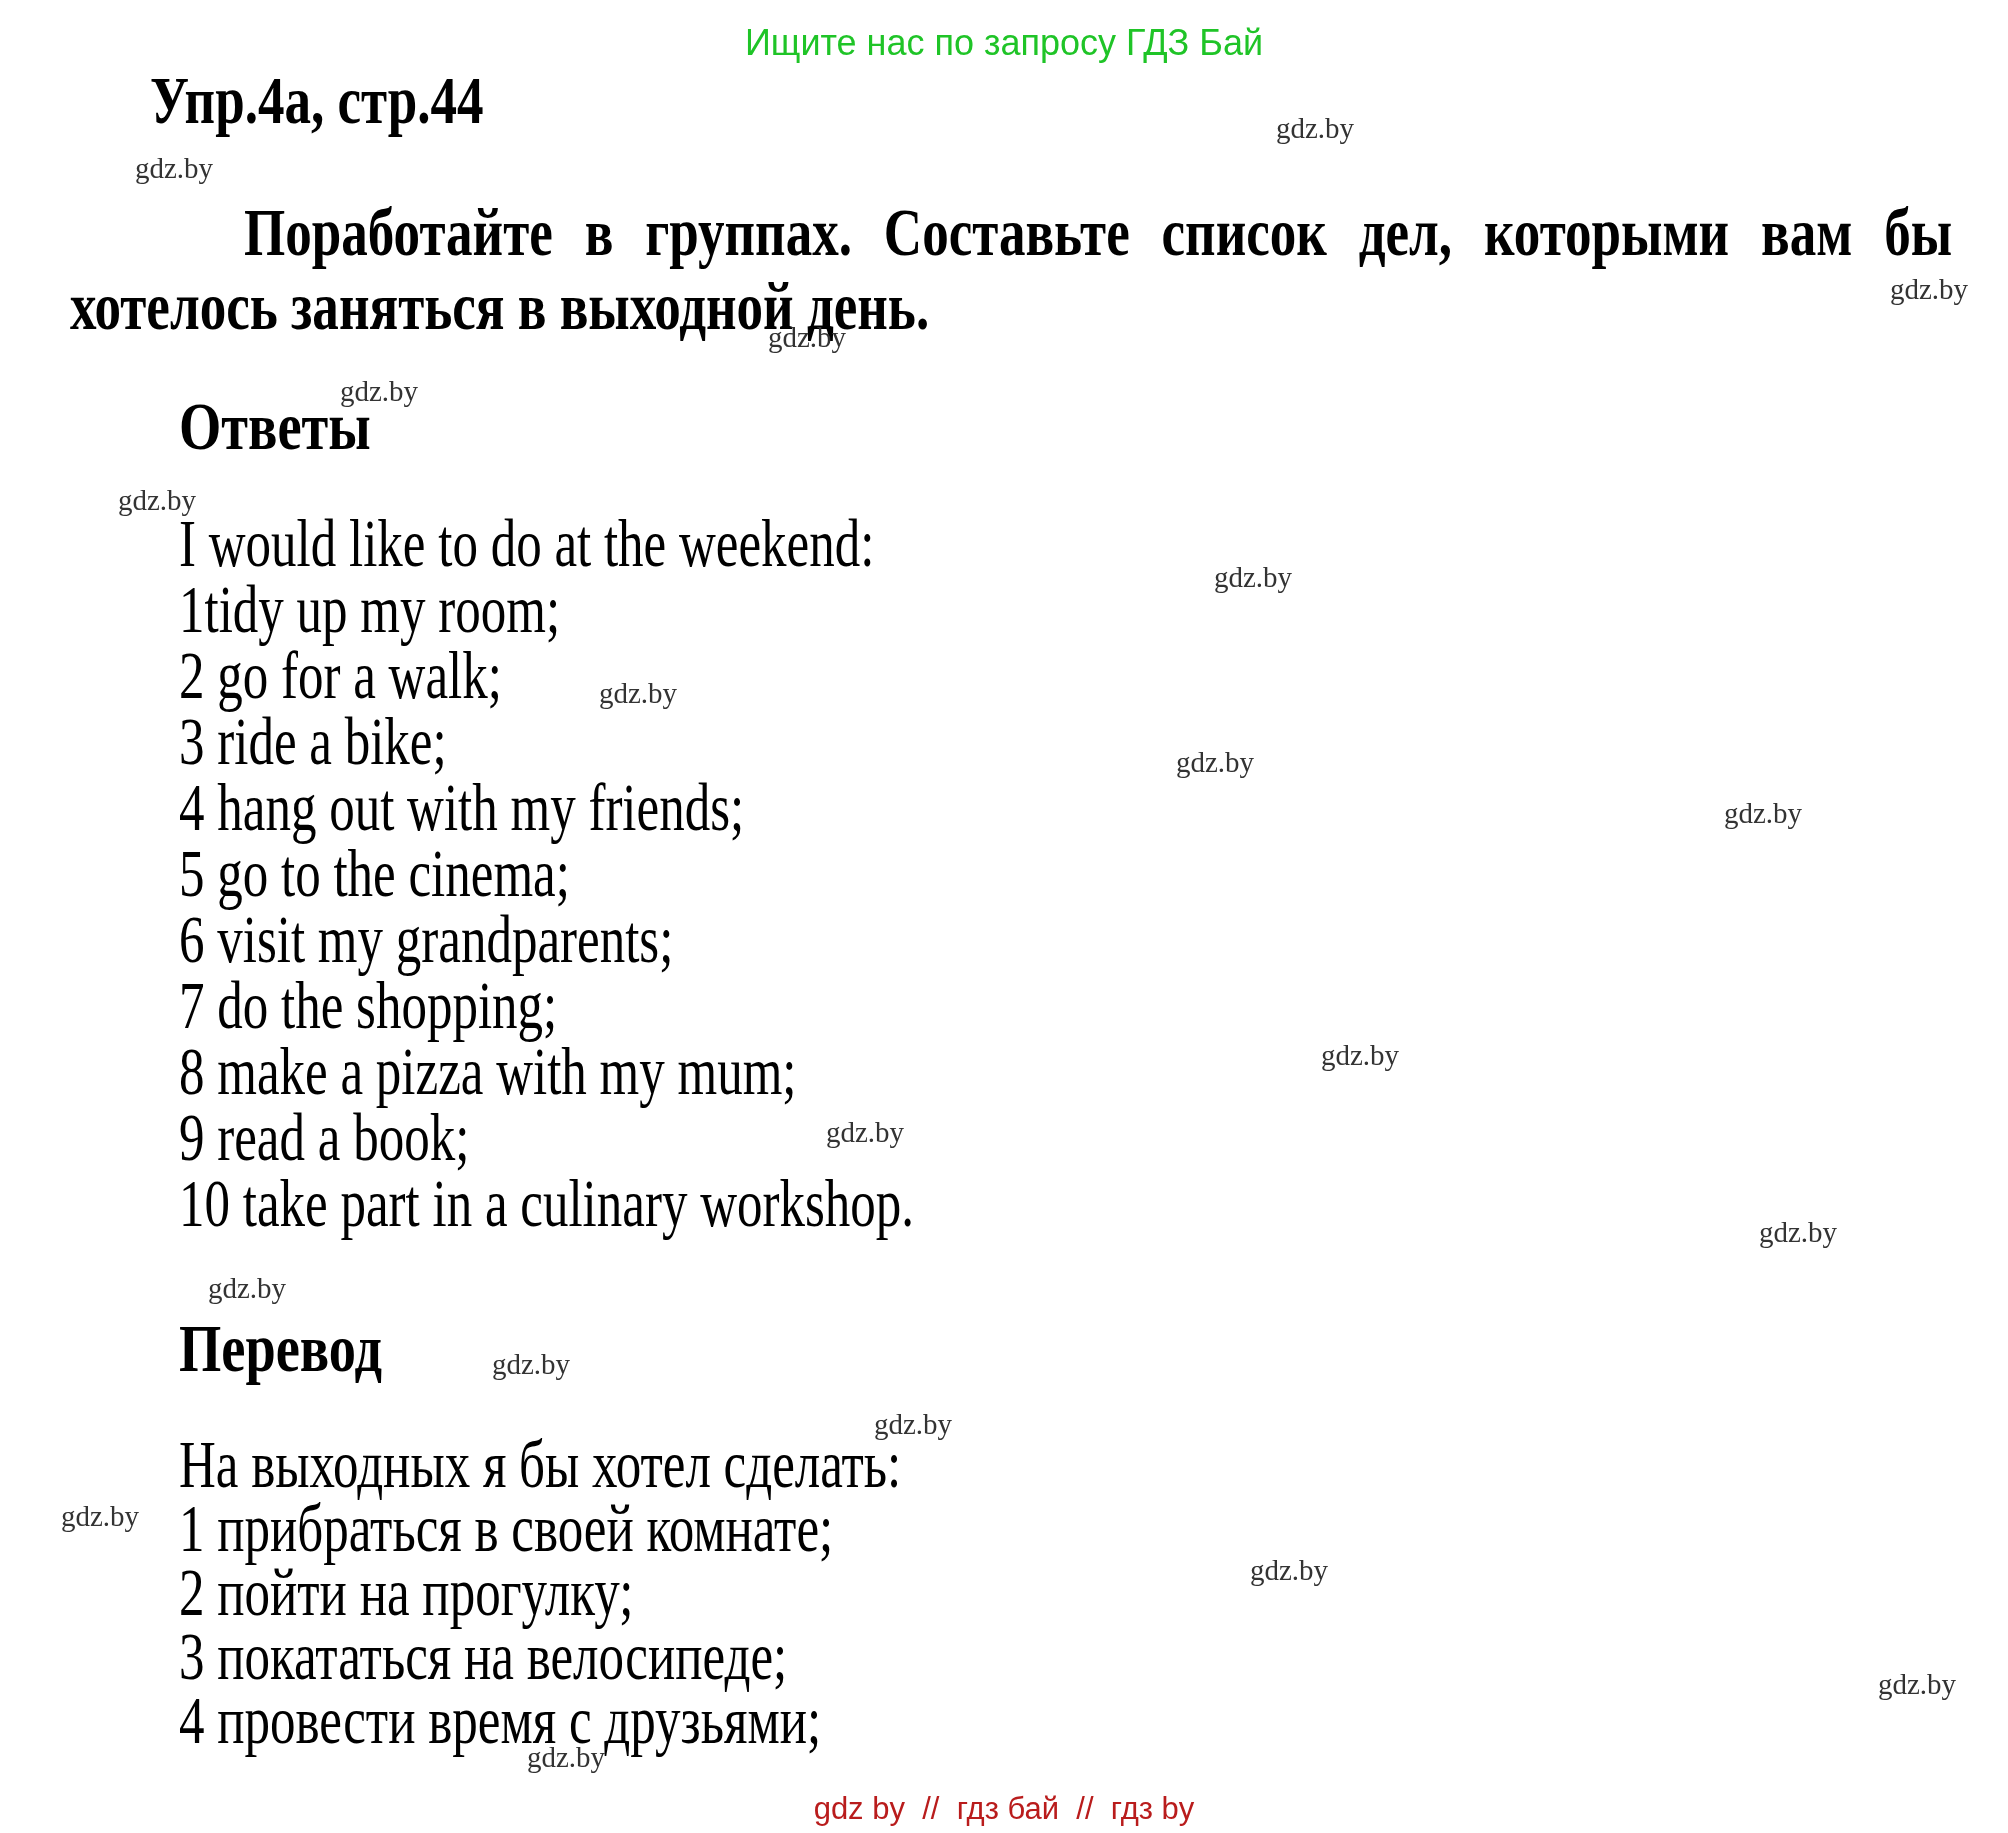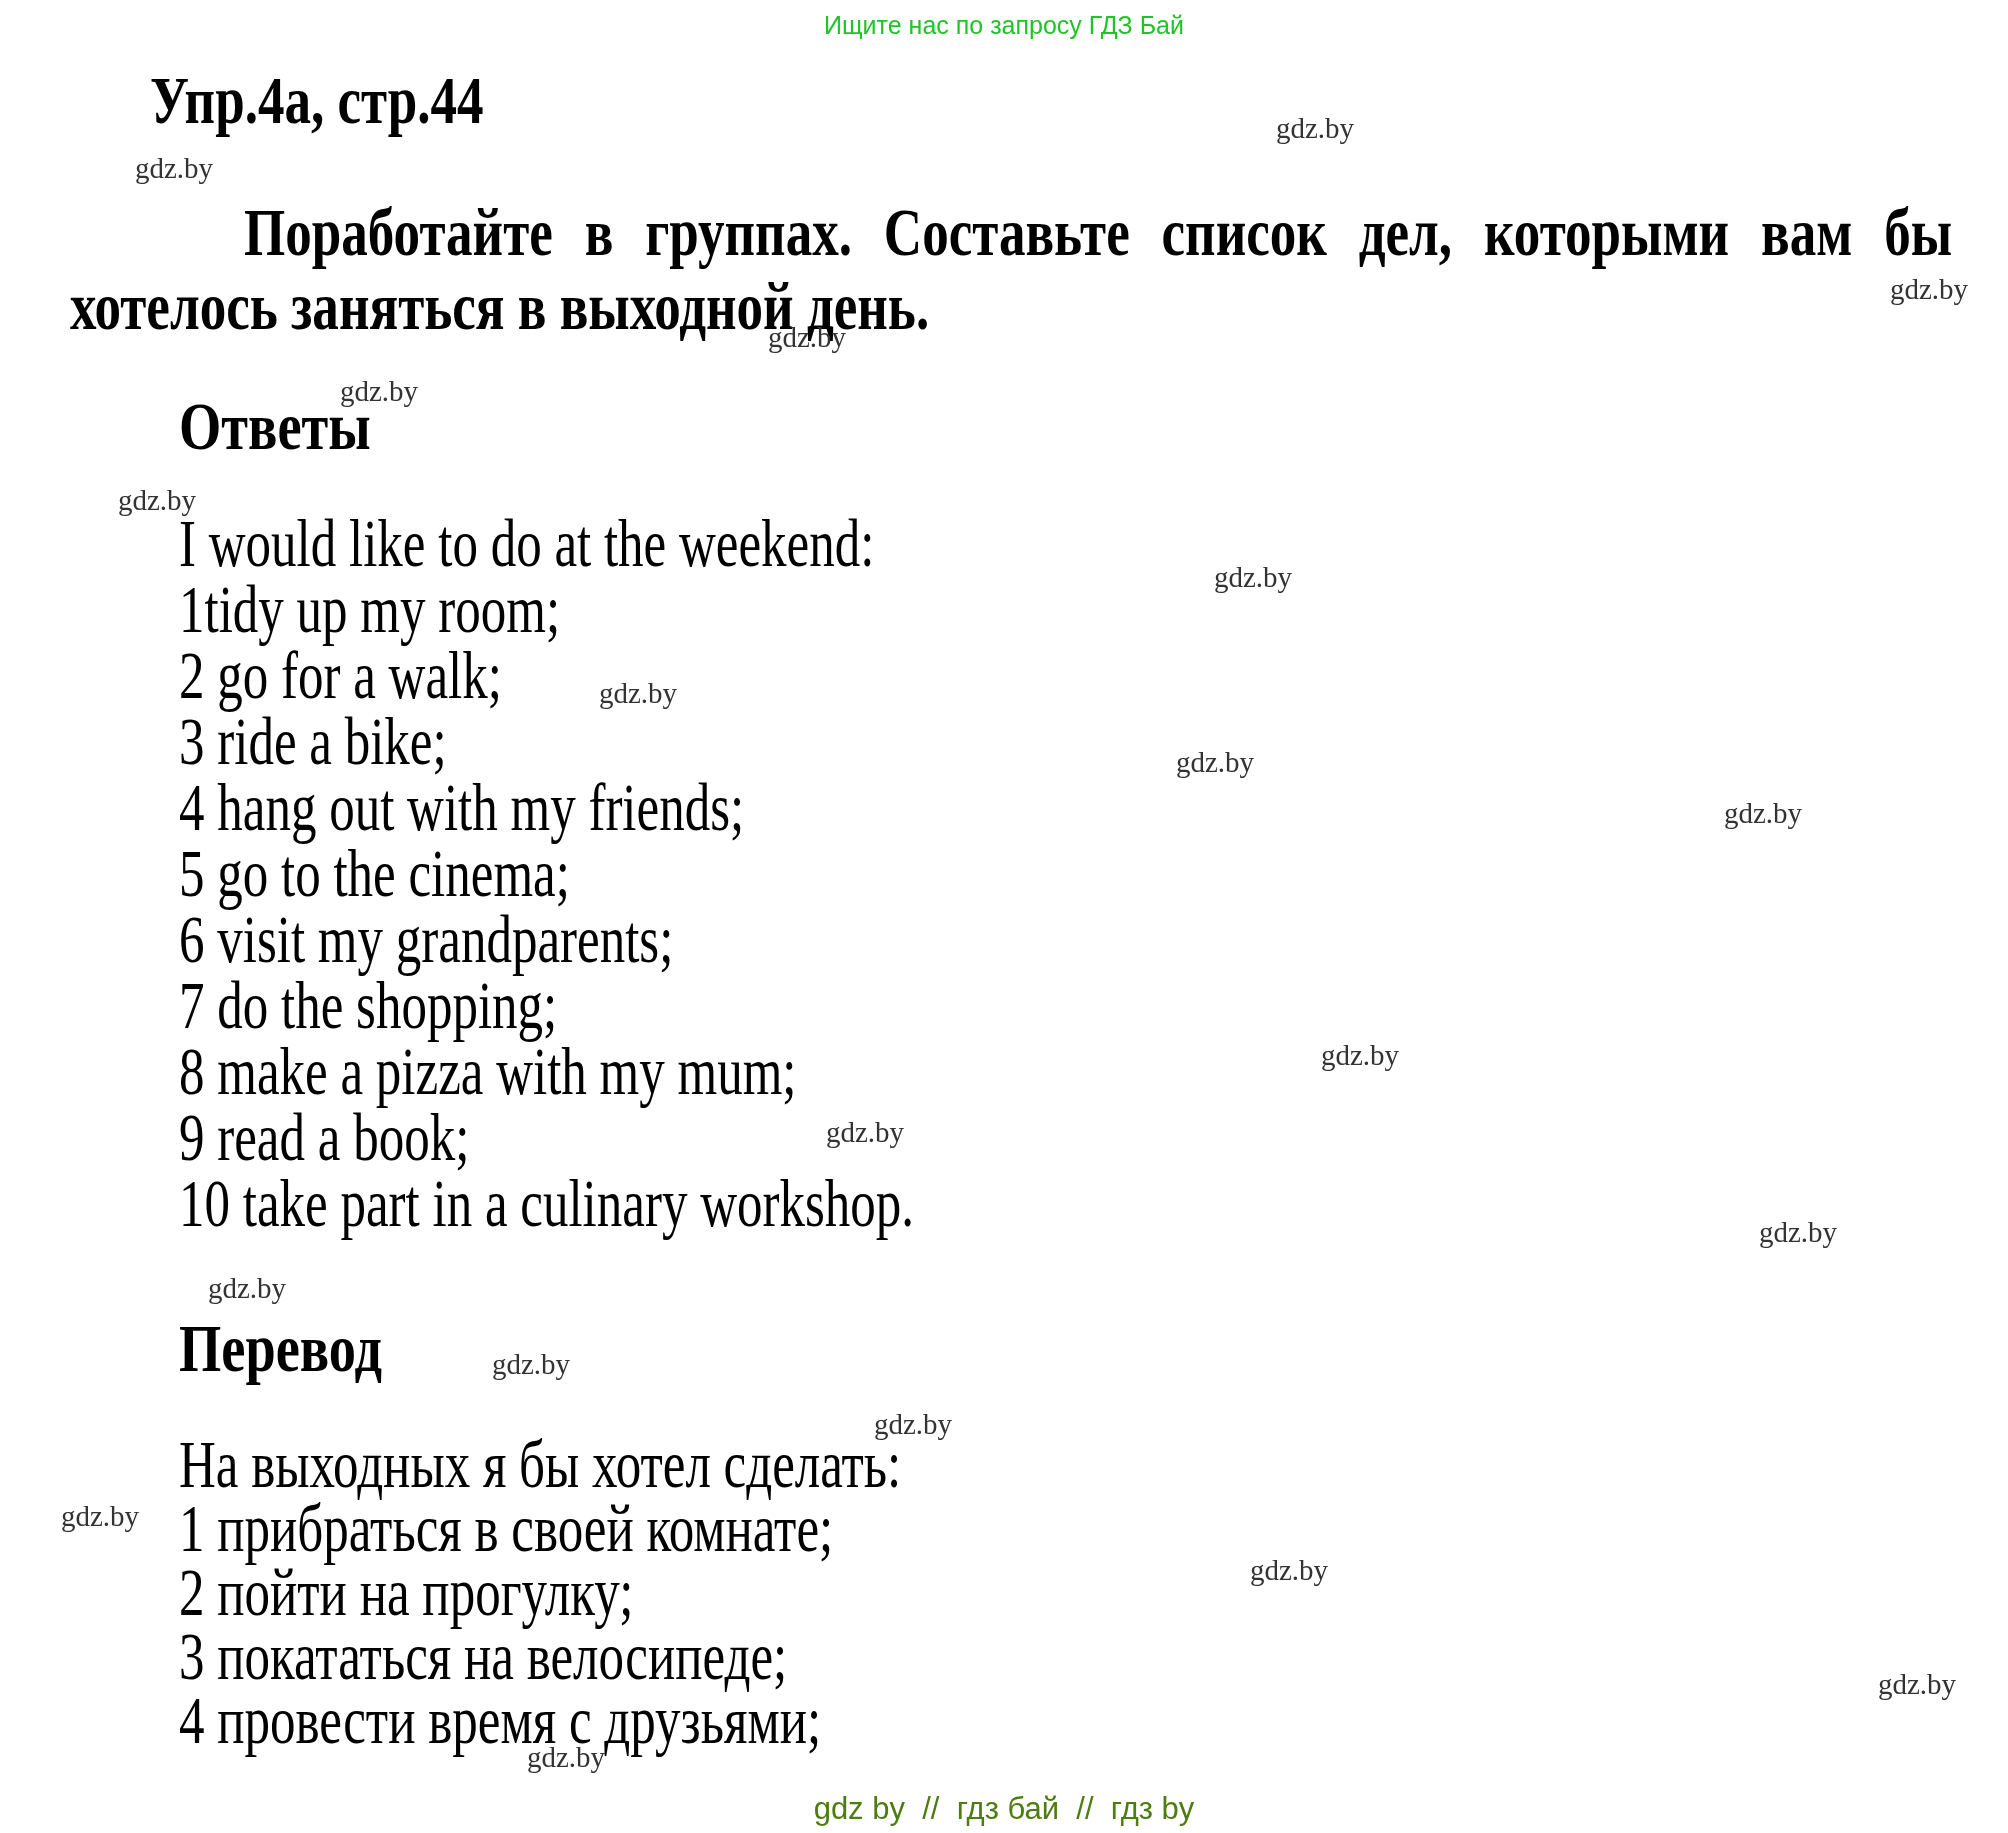--- a/index.html
+++ b/index.html
@@ -5,24 +5,24 @@
   html, body { margin: 0; padding: 0; }
   body {
     width: 2008px; height: 1834px;
     background: #ffffff;
     position: relative;
     overflow: hidden;
     font-family: "Liberation Serif", serif;
     color: #000;
   }
   .promo {
-    position: absolute; top: 12px; left: 0; width: 100%;
+    position: absolute; top: 23px; left: 0; width: 100%;
     text-align: center;
     font-family: "Liberation Sans", sans-serif;
-    font-size: 25px; line-height: 1.1;
+    font-size: 36px; line-height: 1.1;
     color: #1fc427;
   }
   .title {
     position: absolute; left: 150px; top: 66px;
     margin: 0;
     font-size: 68px; font-weight: bold; line-height: 1;
     transform: scaleX(0.78); transform-origin: 0 0;
     white-space: nowrap;
   }
   .task {
@@ -58,21 +58,21 @@
     font-family: Liberation Serif, serif;
     font-size: 29px; line-height: 1;
     color: #333333;
     white-space: nowrap;
   }
   .footer {
     position: absolute; left: 0; top: 1792px; width: 100%;
     text-align: center;
     font-family: "Liberation Sans", sans-serif;
     font-size: 31px; line-height: 1.1;
-    color: #4d7c0f;
+    color: #b91c1c;
     white-space: pre;
   }
 </style>
 </head>
 <body>
 
 <div class="promo">Ищите нас по запросу ГДЗ Бай</div>
 
 <h1 class="title">Упр.4а, стр.44</h1>
 

